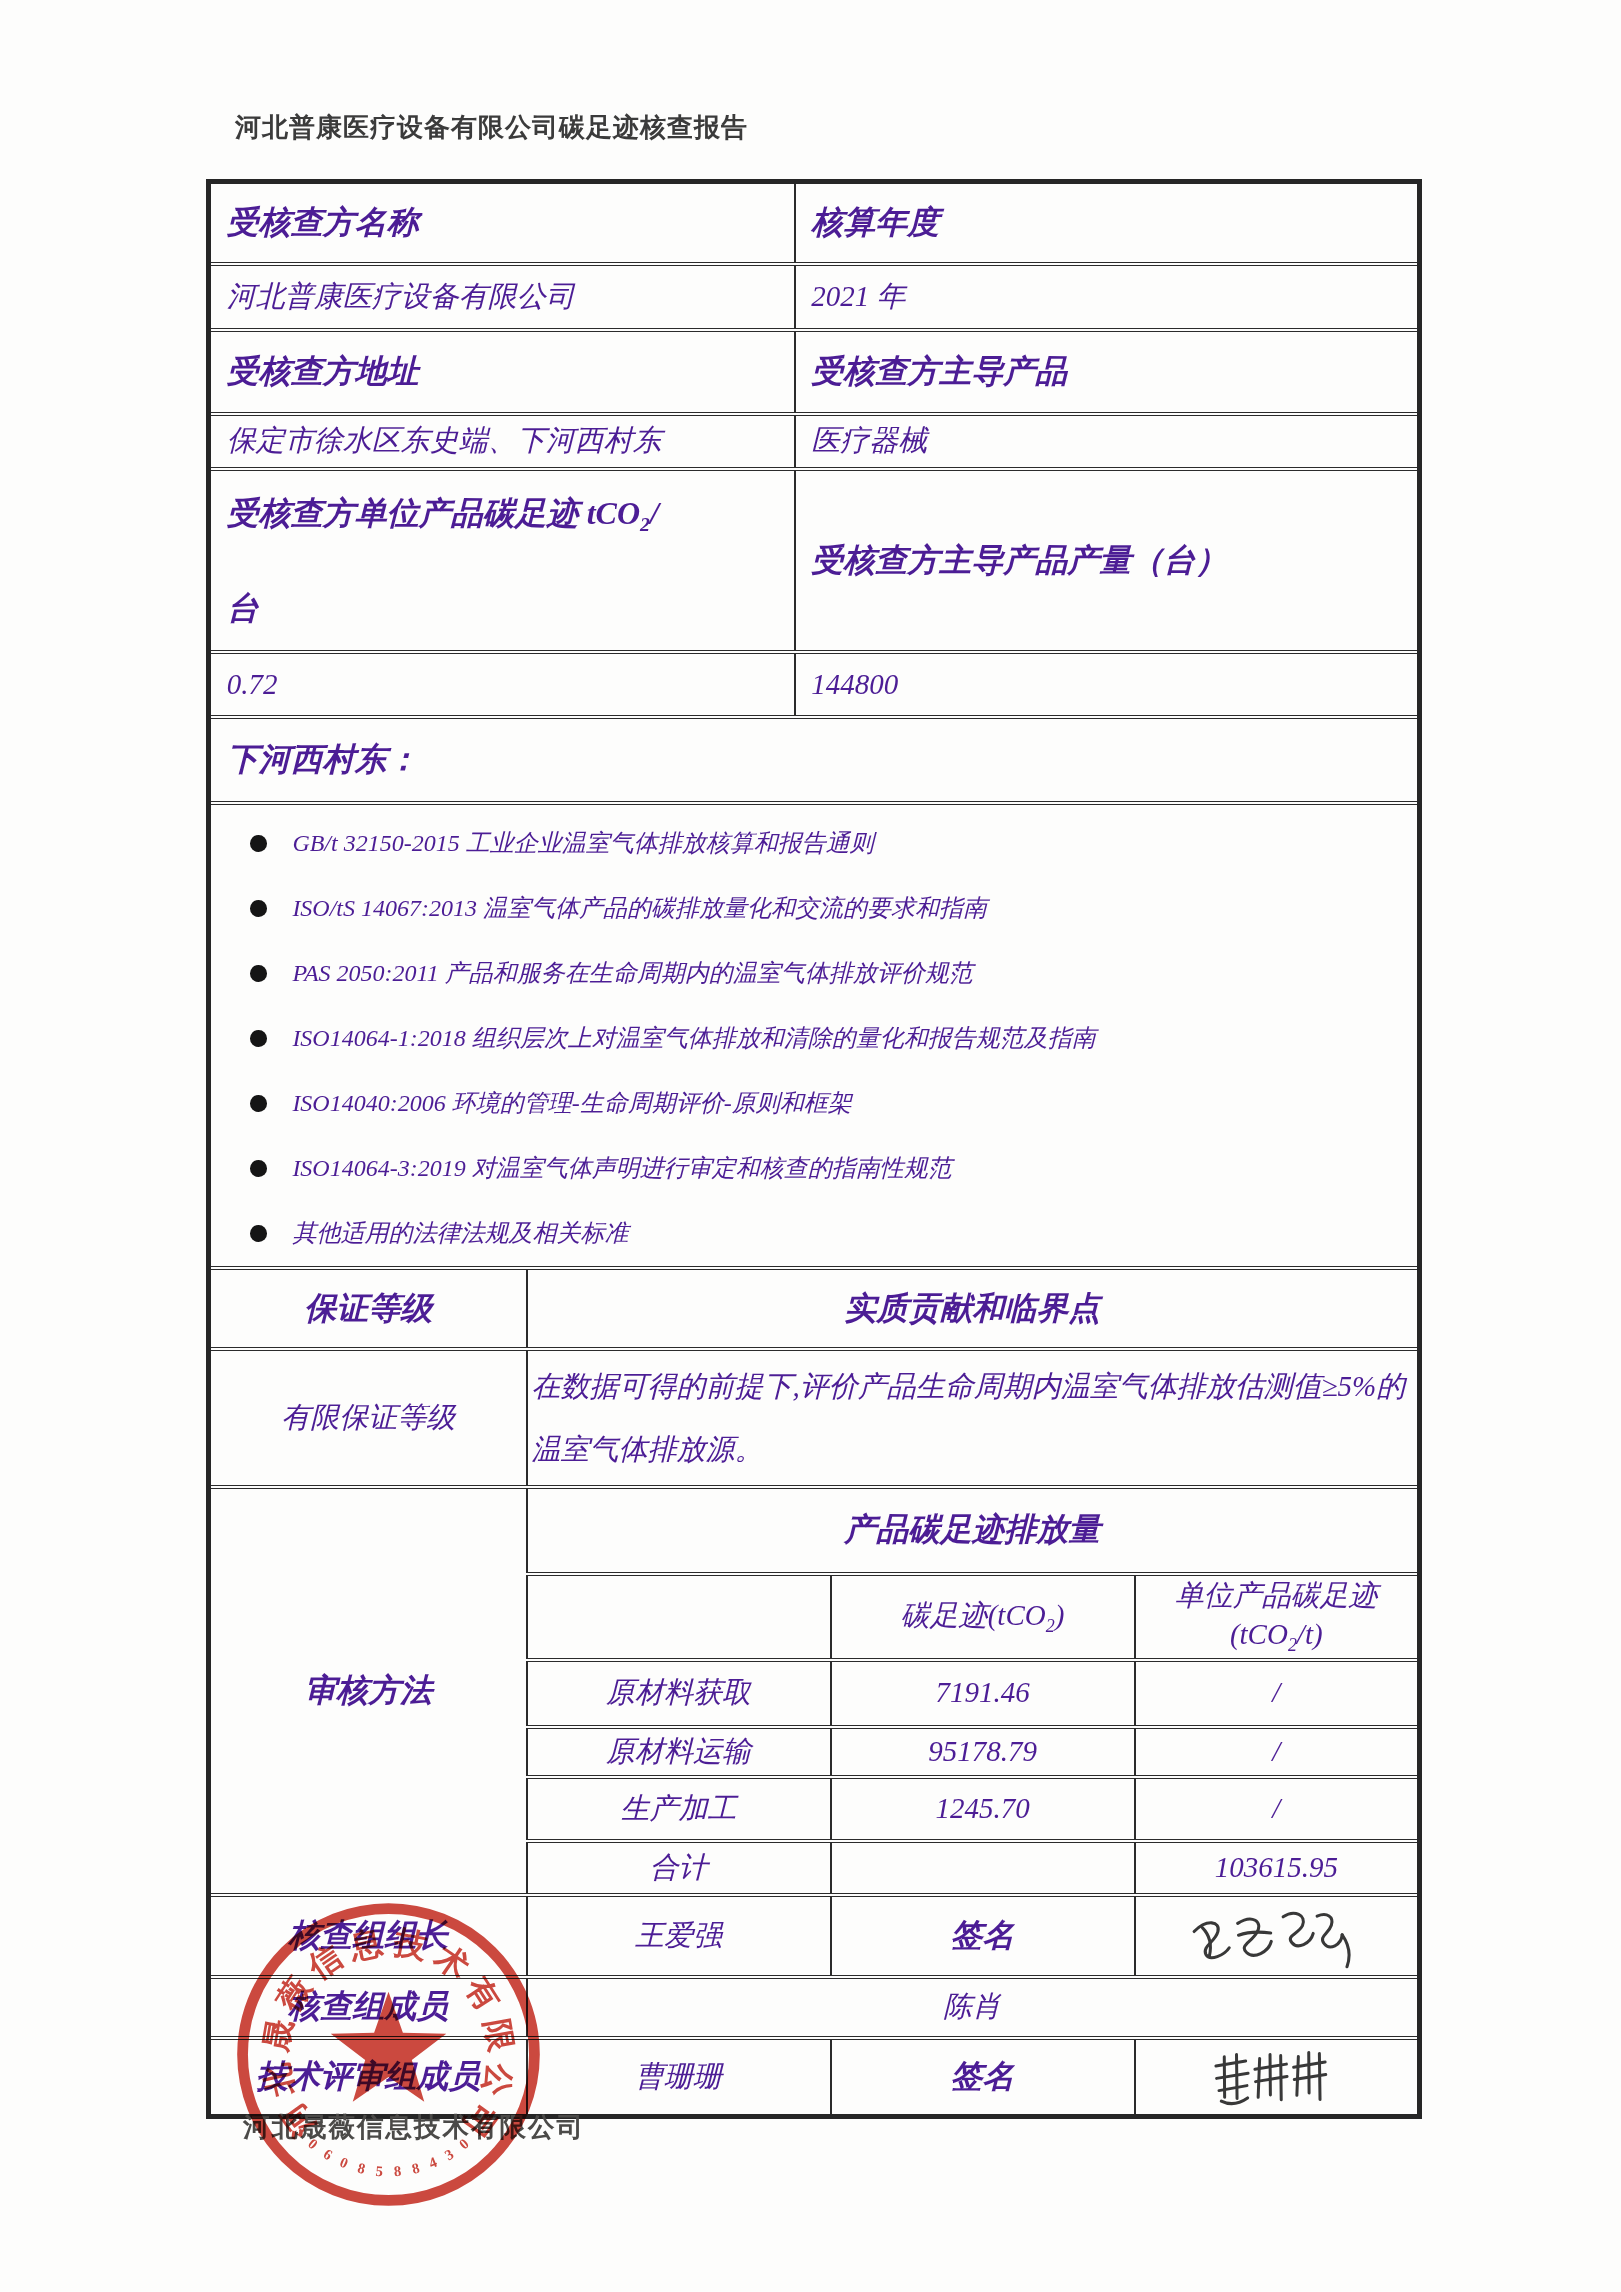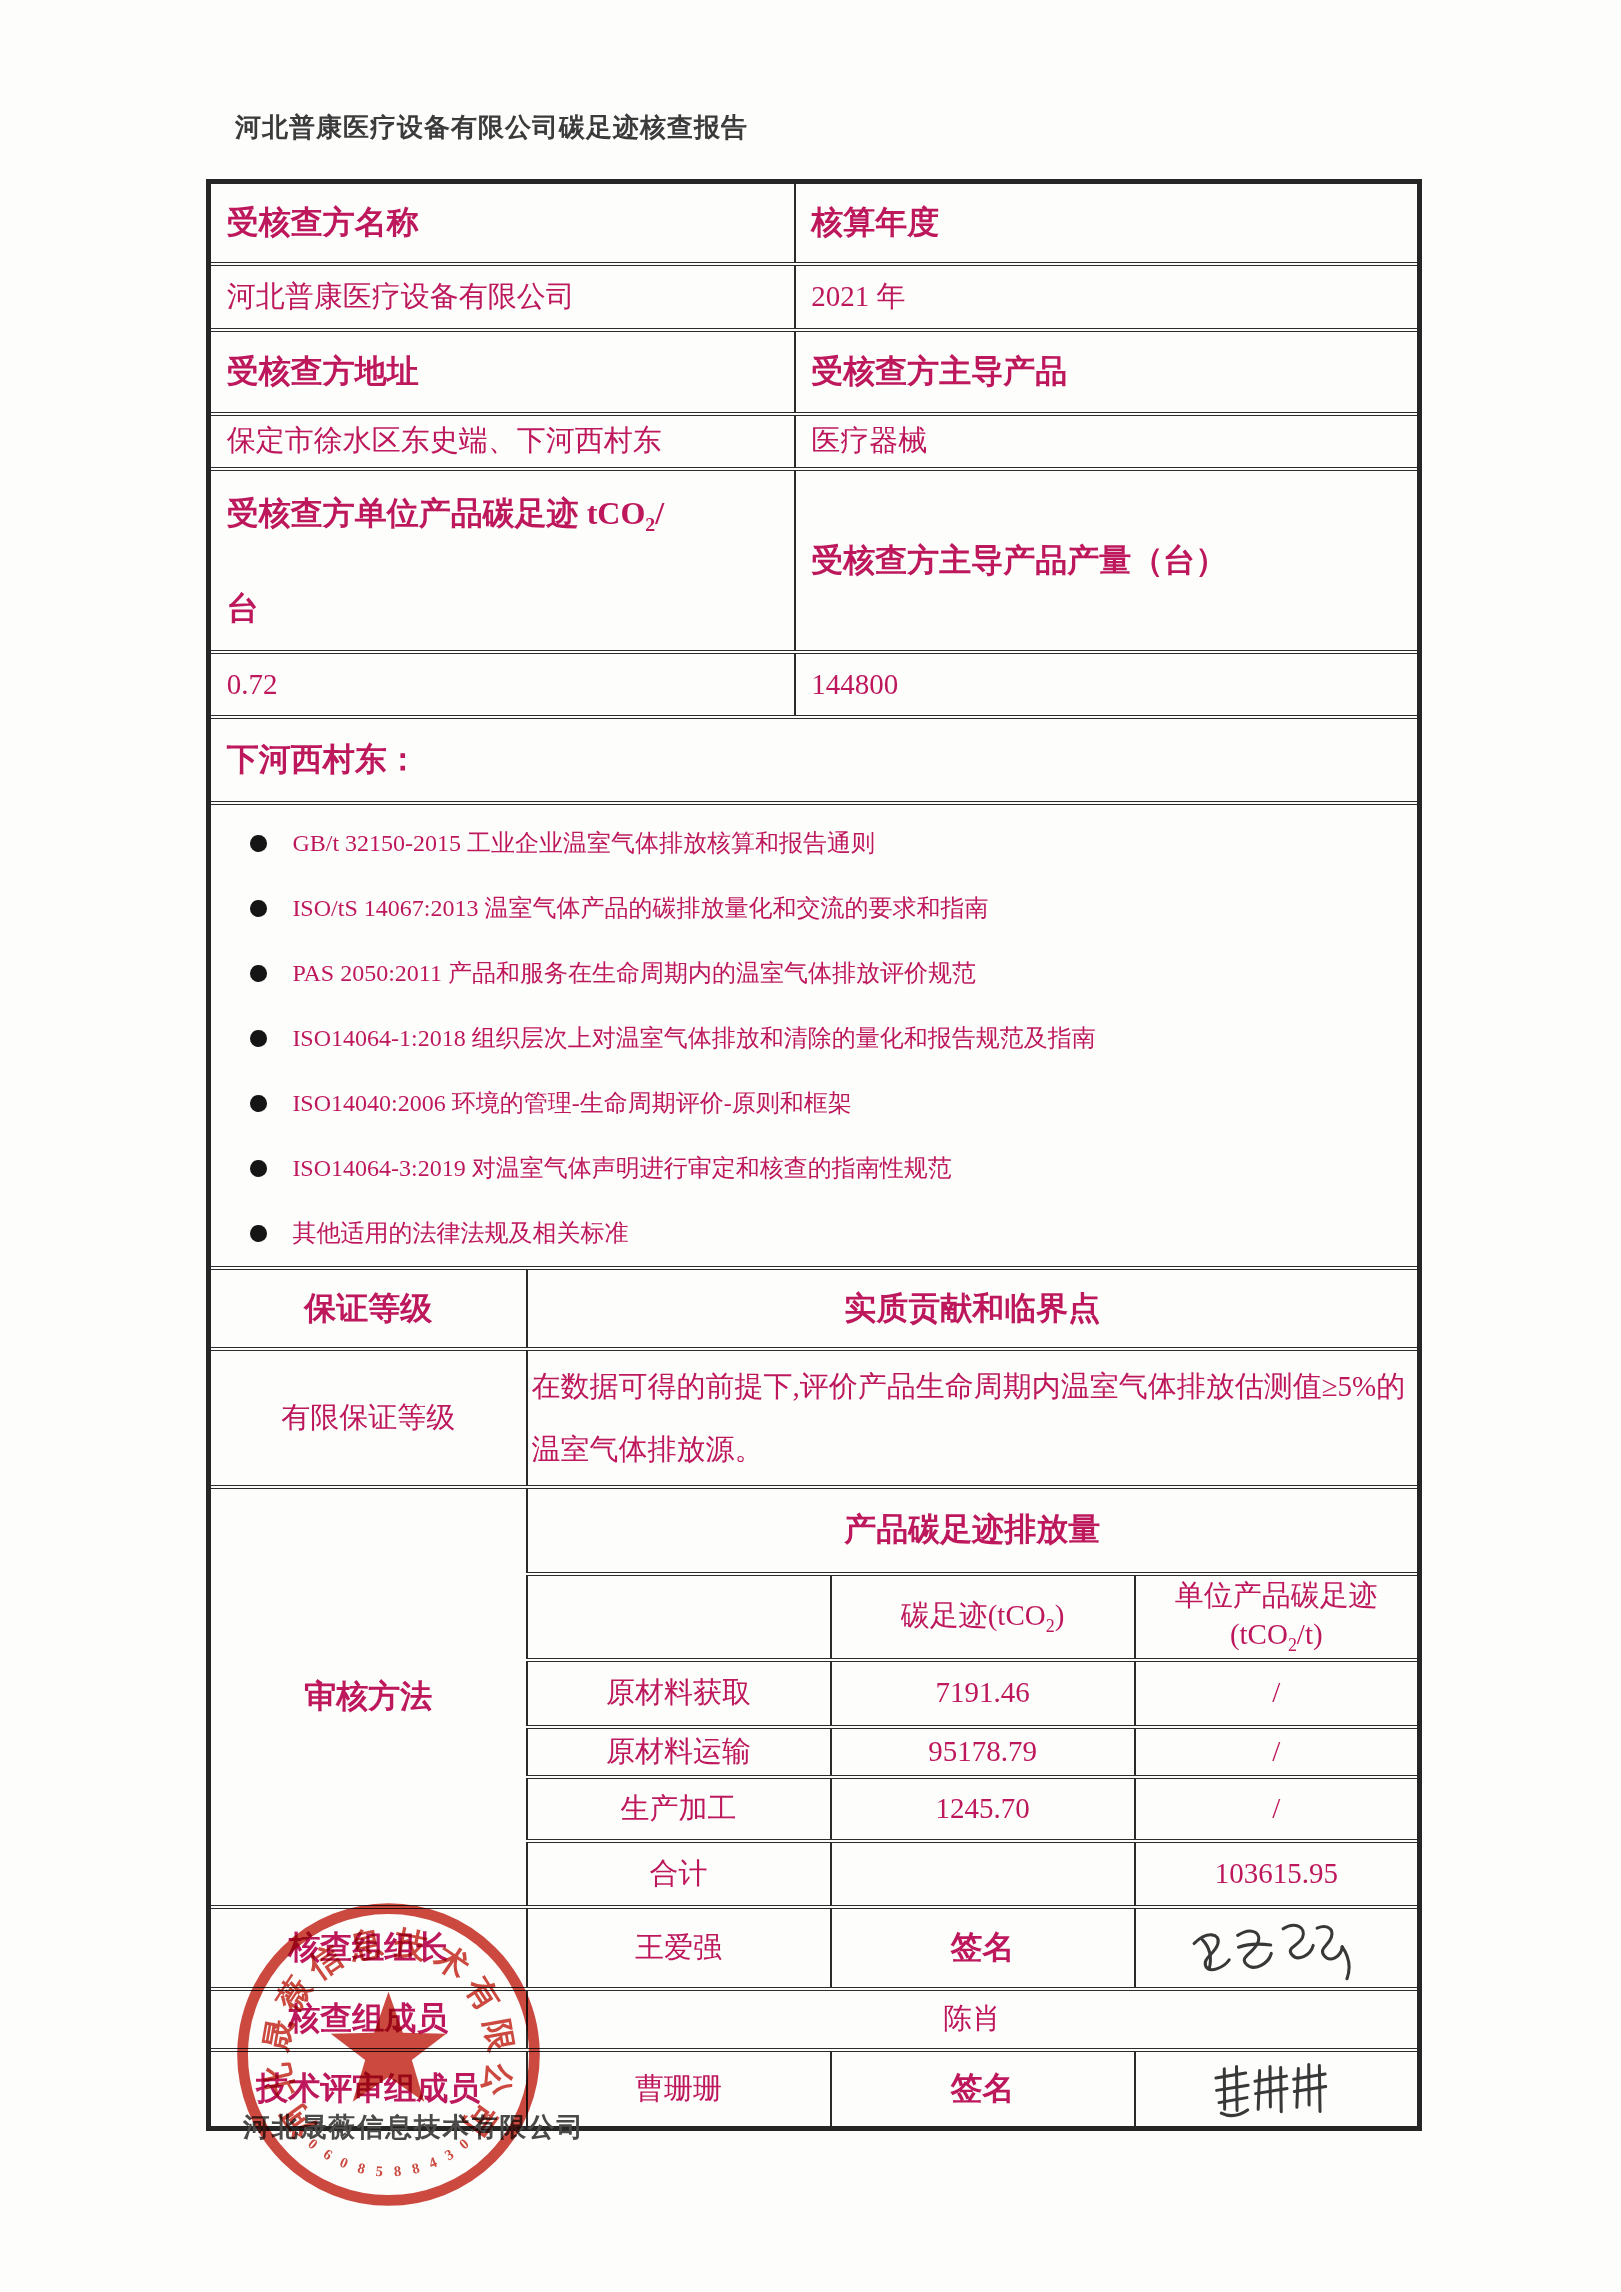--- a/index.html
+++ b/index.html
@@ -14,21 +14,21 @@
   }
   table.vtable{
     position:absolute;left:206px;top:179px;width:1210px;
     border-collapse:collapse;table-layout:fixed;
     border:5.9px solid #262626;
   }
   td{
     border-left:2.9px solid #2b2b2b;border-right:2.9px solid #2b2b2b;
     border-top:4.9px double #2b2b2b;border-bottom:4.9px double #2b2b2b;
     padding:0 15.7px;vertical-align:middle;font-size:29px;line-height:1.35;
-    color:#be185d;overflow:hidden;
+    color:#4c1d95;overflow:hidden;font-style:italic;
   }
   td.b{font-weight:700;font-size:32px;}
   td.c{text-align:center;padding:0 5.9px;}
   td.top{vertical-align:top;}
   .two-line{line-height:84px;}
   .wrap-text{line-height:63px;padding:3.9px 3.9px;}
   ul.basis{list-style:none;margin:5.9px 0 0 0;padding:0 0 0 23.5px;}
   ul.basis li{display:flex;align-items:center;gap:25.5px;height:65px;}
   .dot{width:16.7px;height:16.7px;border-radius:50%;background:#151515;flex:0 0 16.7px;}
   .basis-text{font-size:24px;white-space:nowrap;}
@@ -153,21 +153,21 @@
   <tr style="height:50px">
     <td class="c" colspan="2">原材料运输</td>
     <td class="c">95178.79</td>
     <td class="c">/</td>
   </tr>
   <tr style="height:64px">
     <td class="c" colspan="2">生产加工</td>
     <td class="c">1245.70</td>
     <td class="c">/</td>
   </tr>
-  <tr style="height:66px">
+  <tr style="height:54px">
     <td class="c" colspan="2">合计</td>
     <td class="c"></td>
     <td class="c">103615.95</td>
   </tr>
   <tr style="height:62px">
     <td class="b c">核查组组长</td>
     <td class="c" colspan="2">王爱强</td>
     <td class="b c">签名</td>
     <td class="c">
       <div class="sig-box" title="王爱强">

